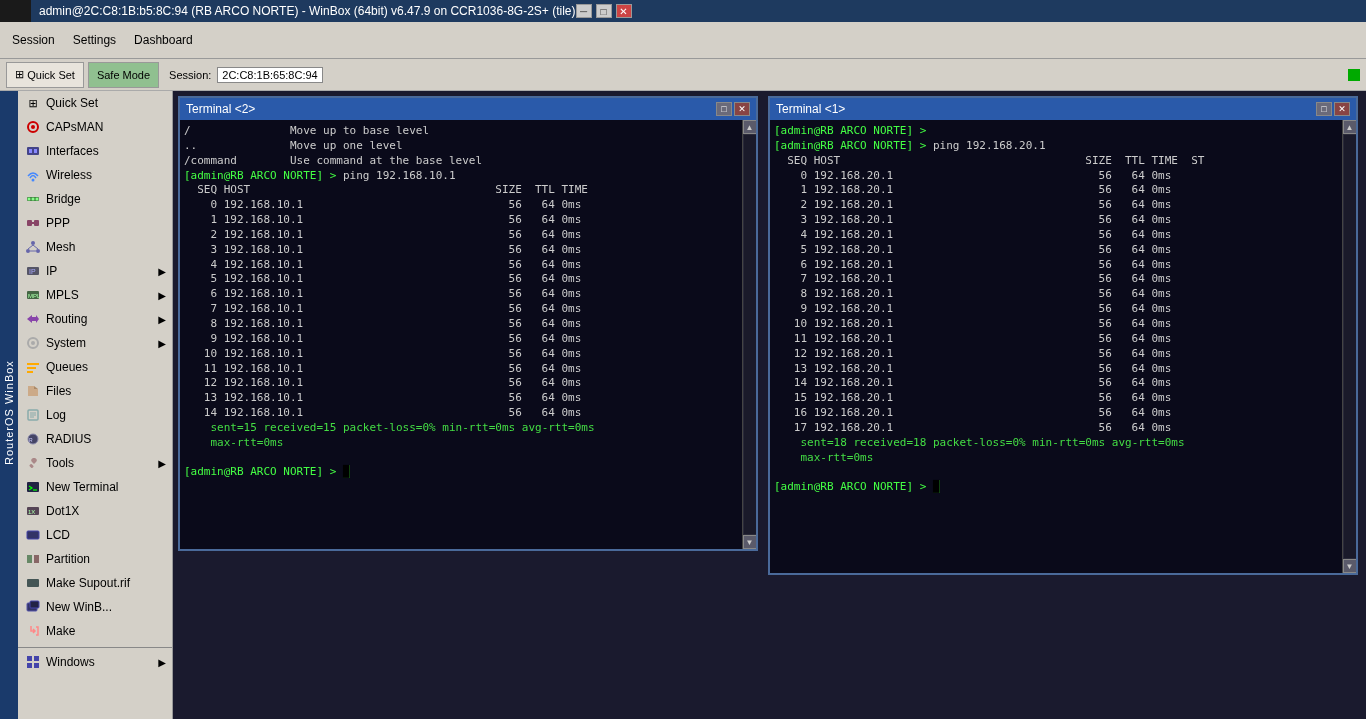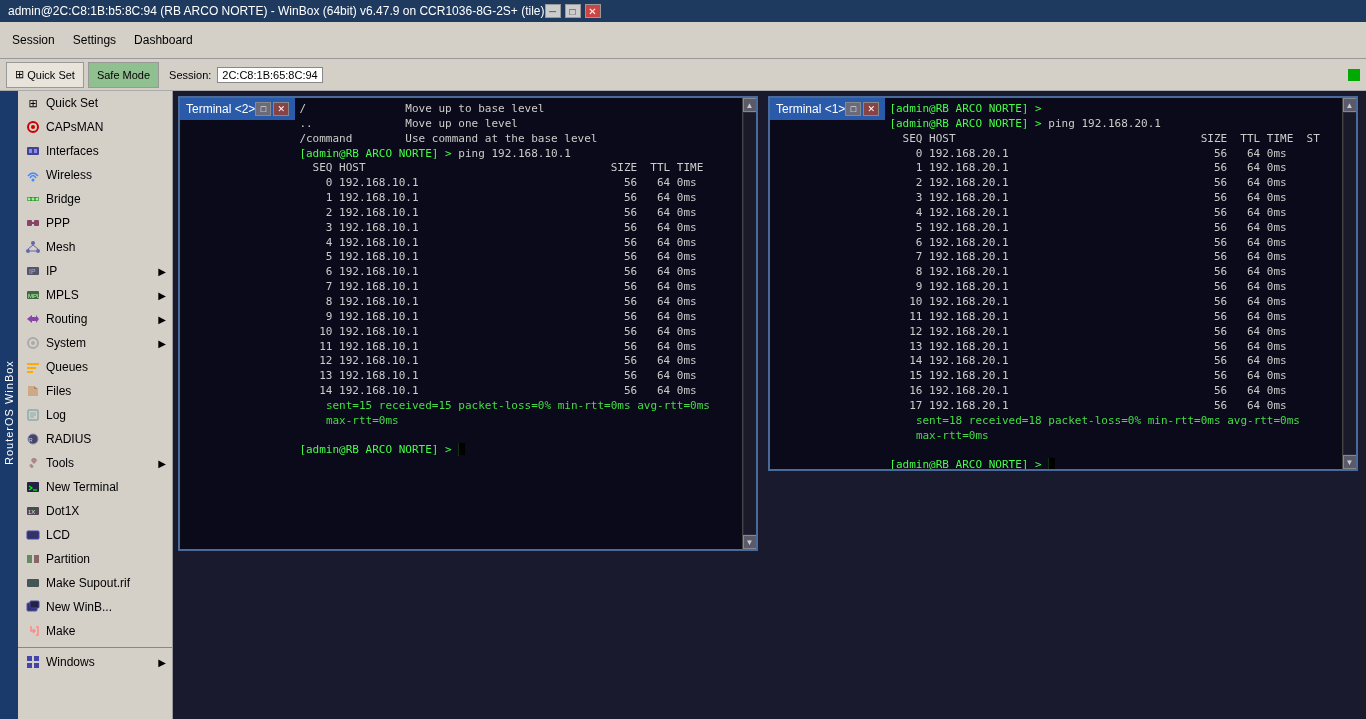--- a/index.html
+++ b/index.html
@@ -8,20 +8,21 @@
     
     #titlebar {
       background: #1e3a5f;
       color: #fff;
       font-size: 12px;
       height: 22px;
       display: flex;
       align-items: center;
       padding: 0 8px;
       user-select: none;
+      margin-left: 31px;
     }
     #titlebar-controls { display: flex; gap: 4px; }
     .titlebar-btn {
       width: 16px; height: 14px;
       background: #ccc;
       border: 1px solid #999;
       cursor: pointer;
       font-size: 10px;
       display: flex; align-items: center; justify-content: center;
       color: #333;
@@ -138,21 +139,21 @@
       background: #1a1a2e;
       overflow: hidden;
     }
 
     
     .terminal-window {
       position: absolute;
       background: #0a0a1a;
       border: 2px solid #4a6a9a;
       display: flex;
-      flex-direction: row;
+      flex-direction: column;
     }
     .terminal-titlebar {
       background: #2a5aaa;
       color: #fff;
       font-size: 12px;
       height: 22px;
       display: flex;
       align-items: center;
       padding: 0 6px;
       cursor: move;
@@ -541,21 +542,21 @@
 <span class="prompt">[admin@RB ARCO NORTE] &gt;</span> <span style="background:#44ff44;color:#000;">█</span></pre>
         </div>
         <div class="terminal-scrollbar">
           <div class="term-scroll-btn">▲</div>
           <div class="term-scroll-track"></div>
           <div class="term-scroll-btn">▼</div>
         </div>
       </div>
     </div>
 
-    <div class="terminal-window" style="left:595px; top:5px; width:590px; height:375px;">
+    <div class="terminal-window" style="left:595px; top:5px; width:590px; height:479px;">
       <div class="terminal-titlebar">
         <span class="terminal-titlebar-title">Terminal &lt;1&gt;</span>
         <div class="terminal-controls">
           <div class="term-btn">□</div>
           <div class="term-btn" style="background:#884444;">✕</div>
         </div>
       </div>
       <div class="terminal-content-wrap">
         <div class="terminal-body">
           <pre class="term-text"><span class="prompt">[admin@RB ARCO NORTE] &gt;</span>

